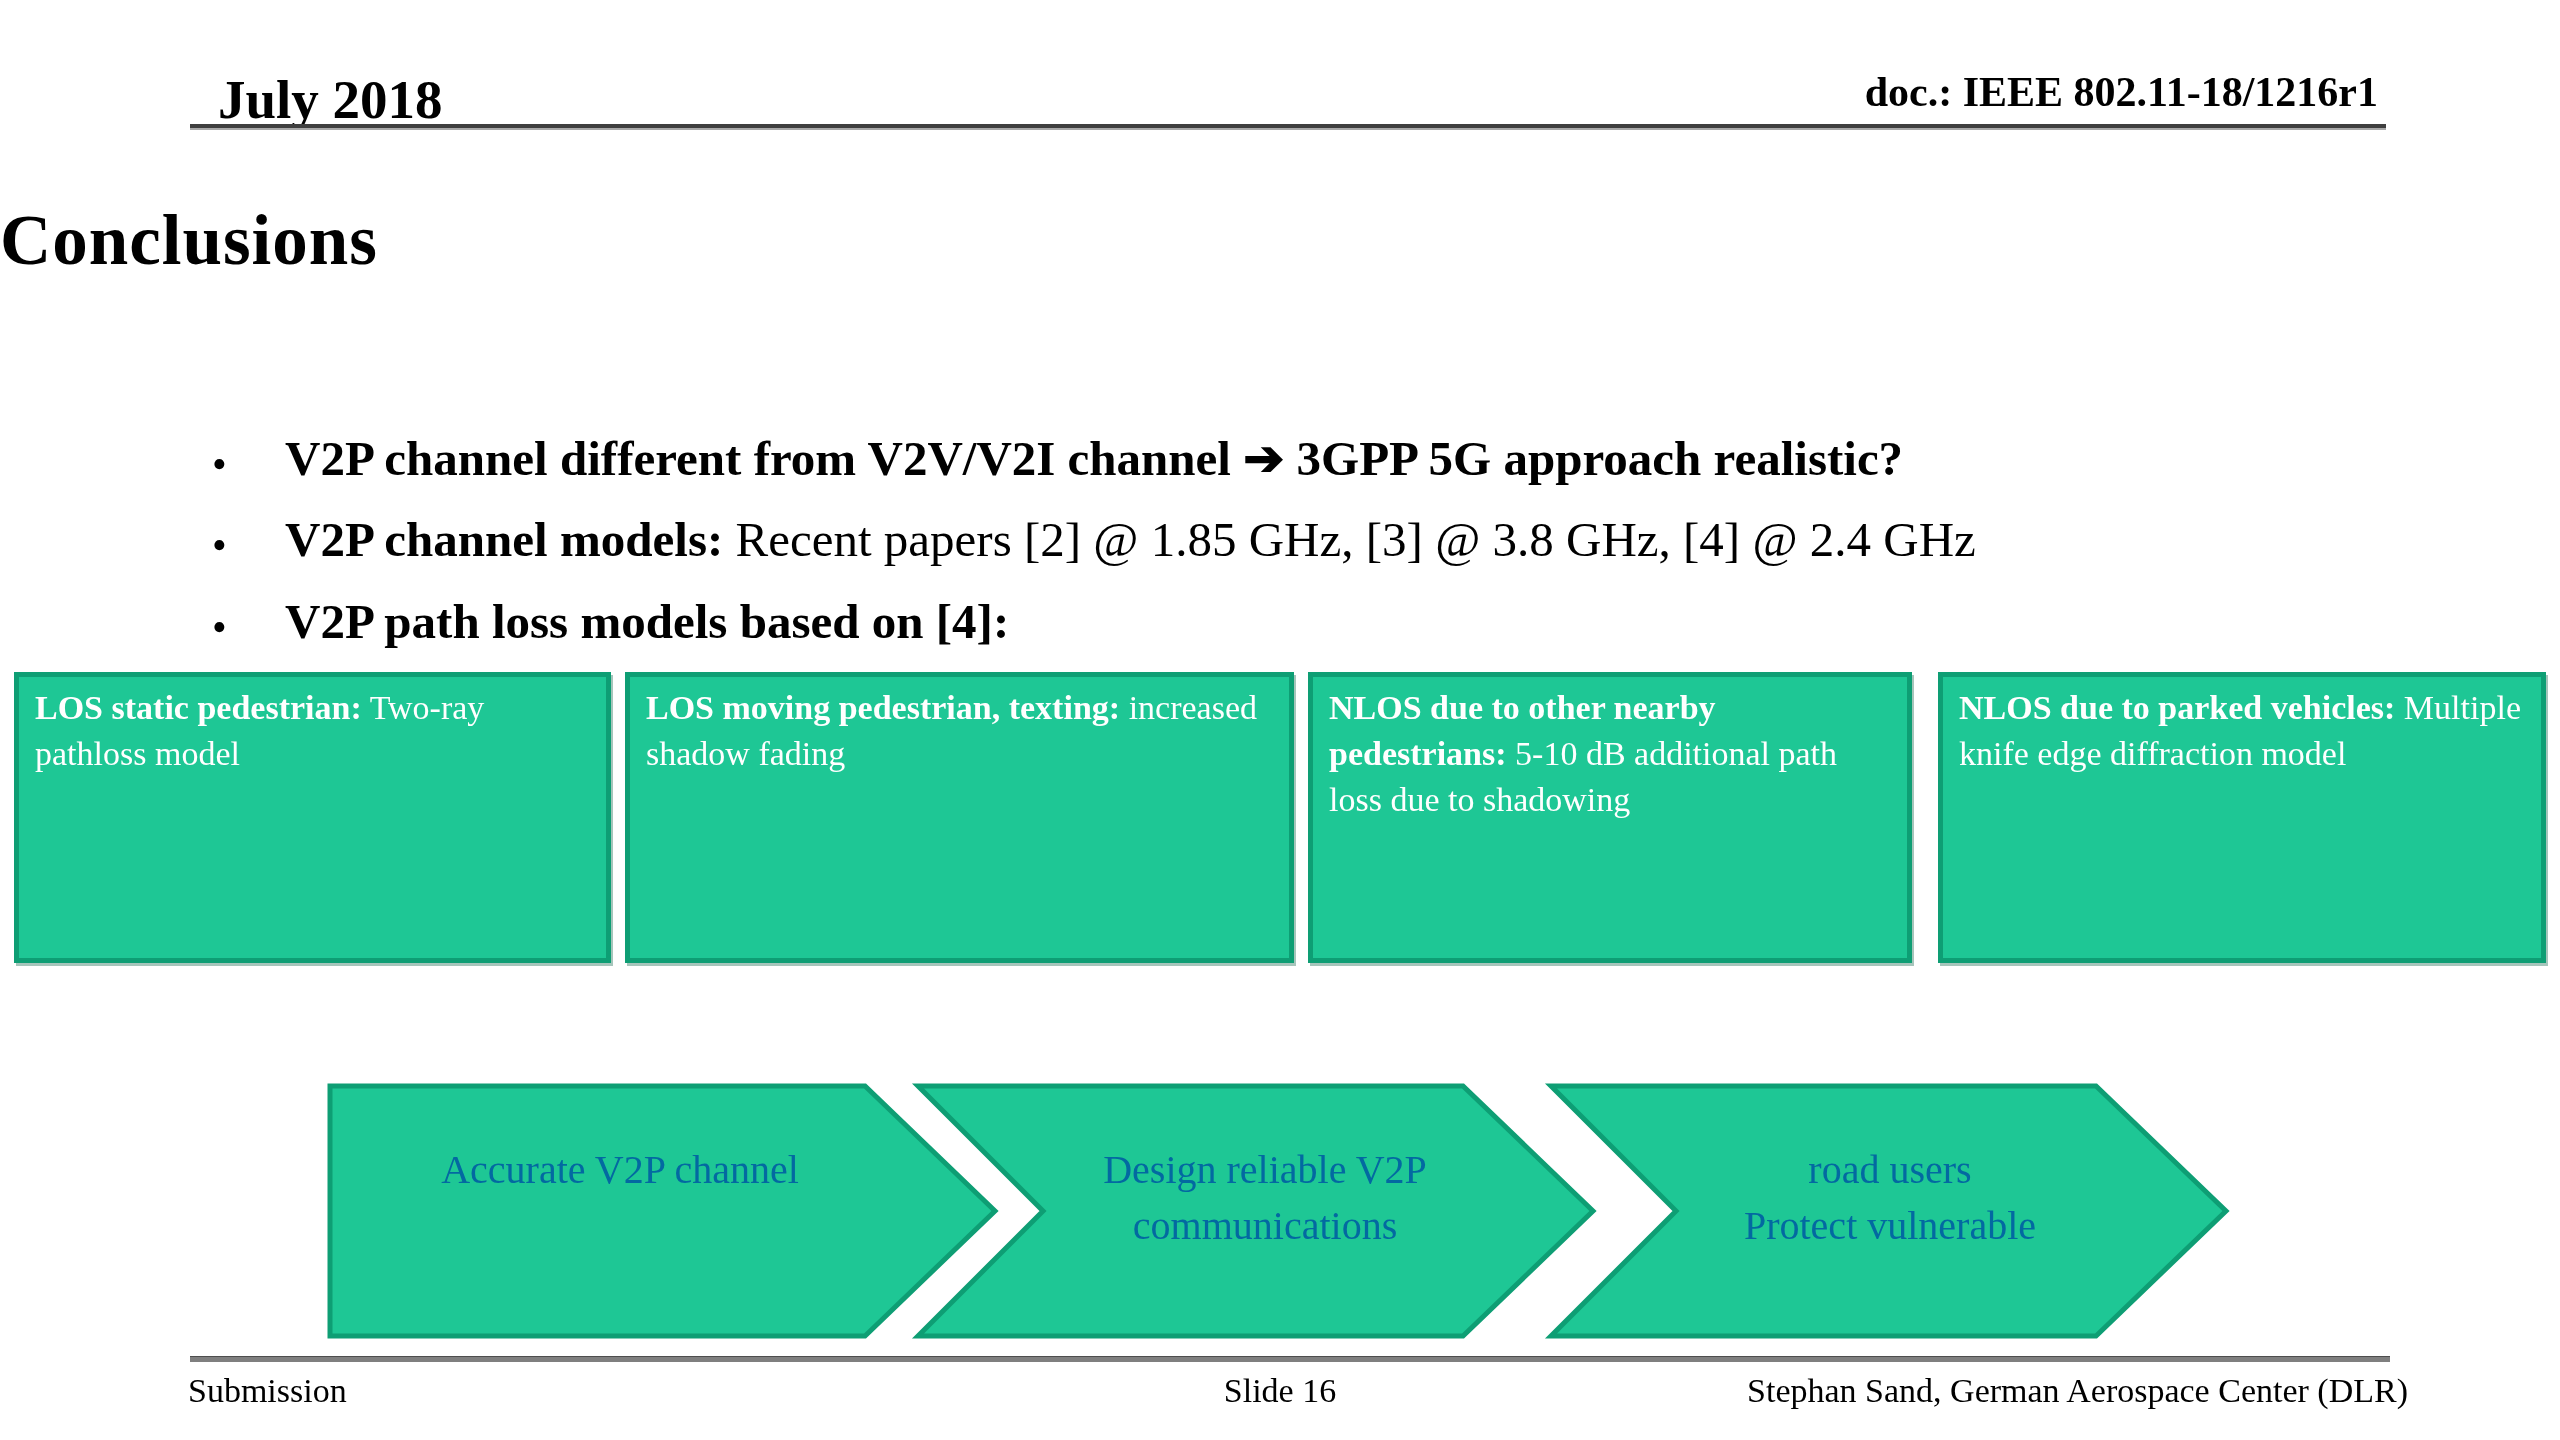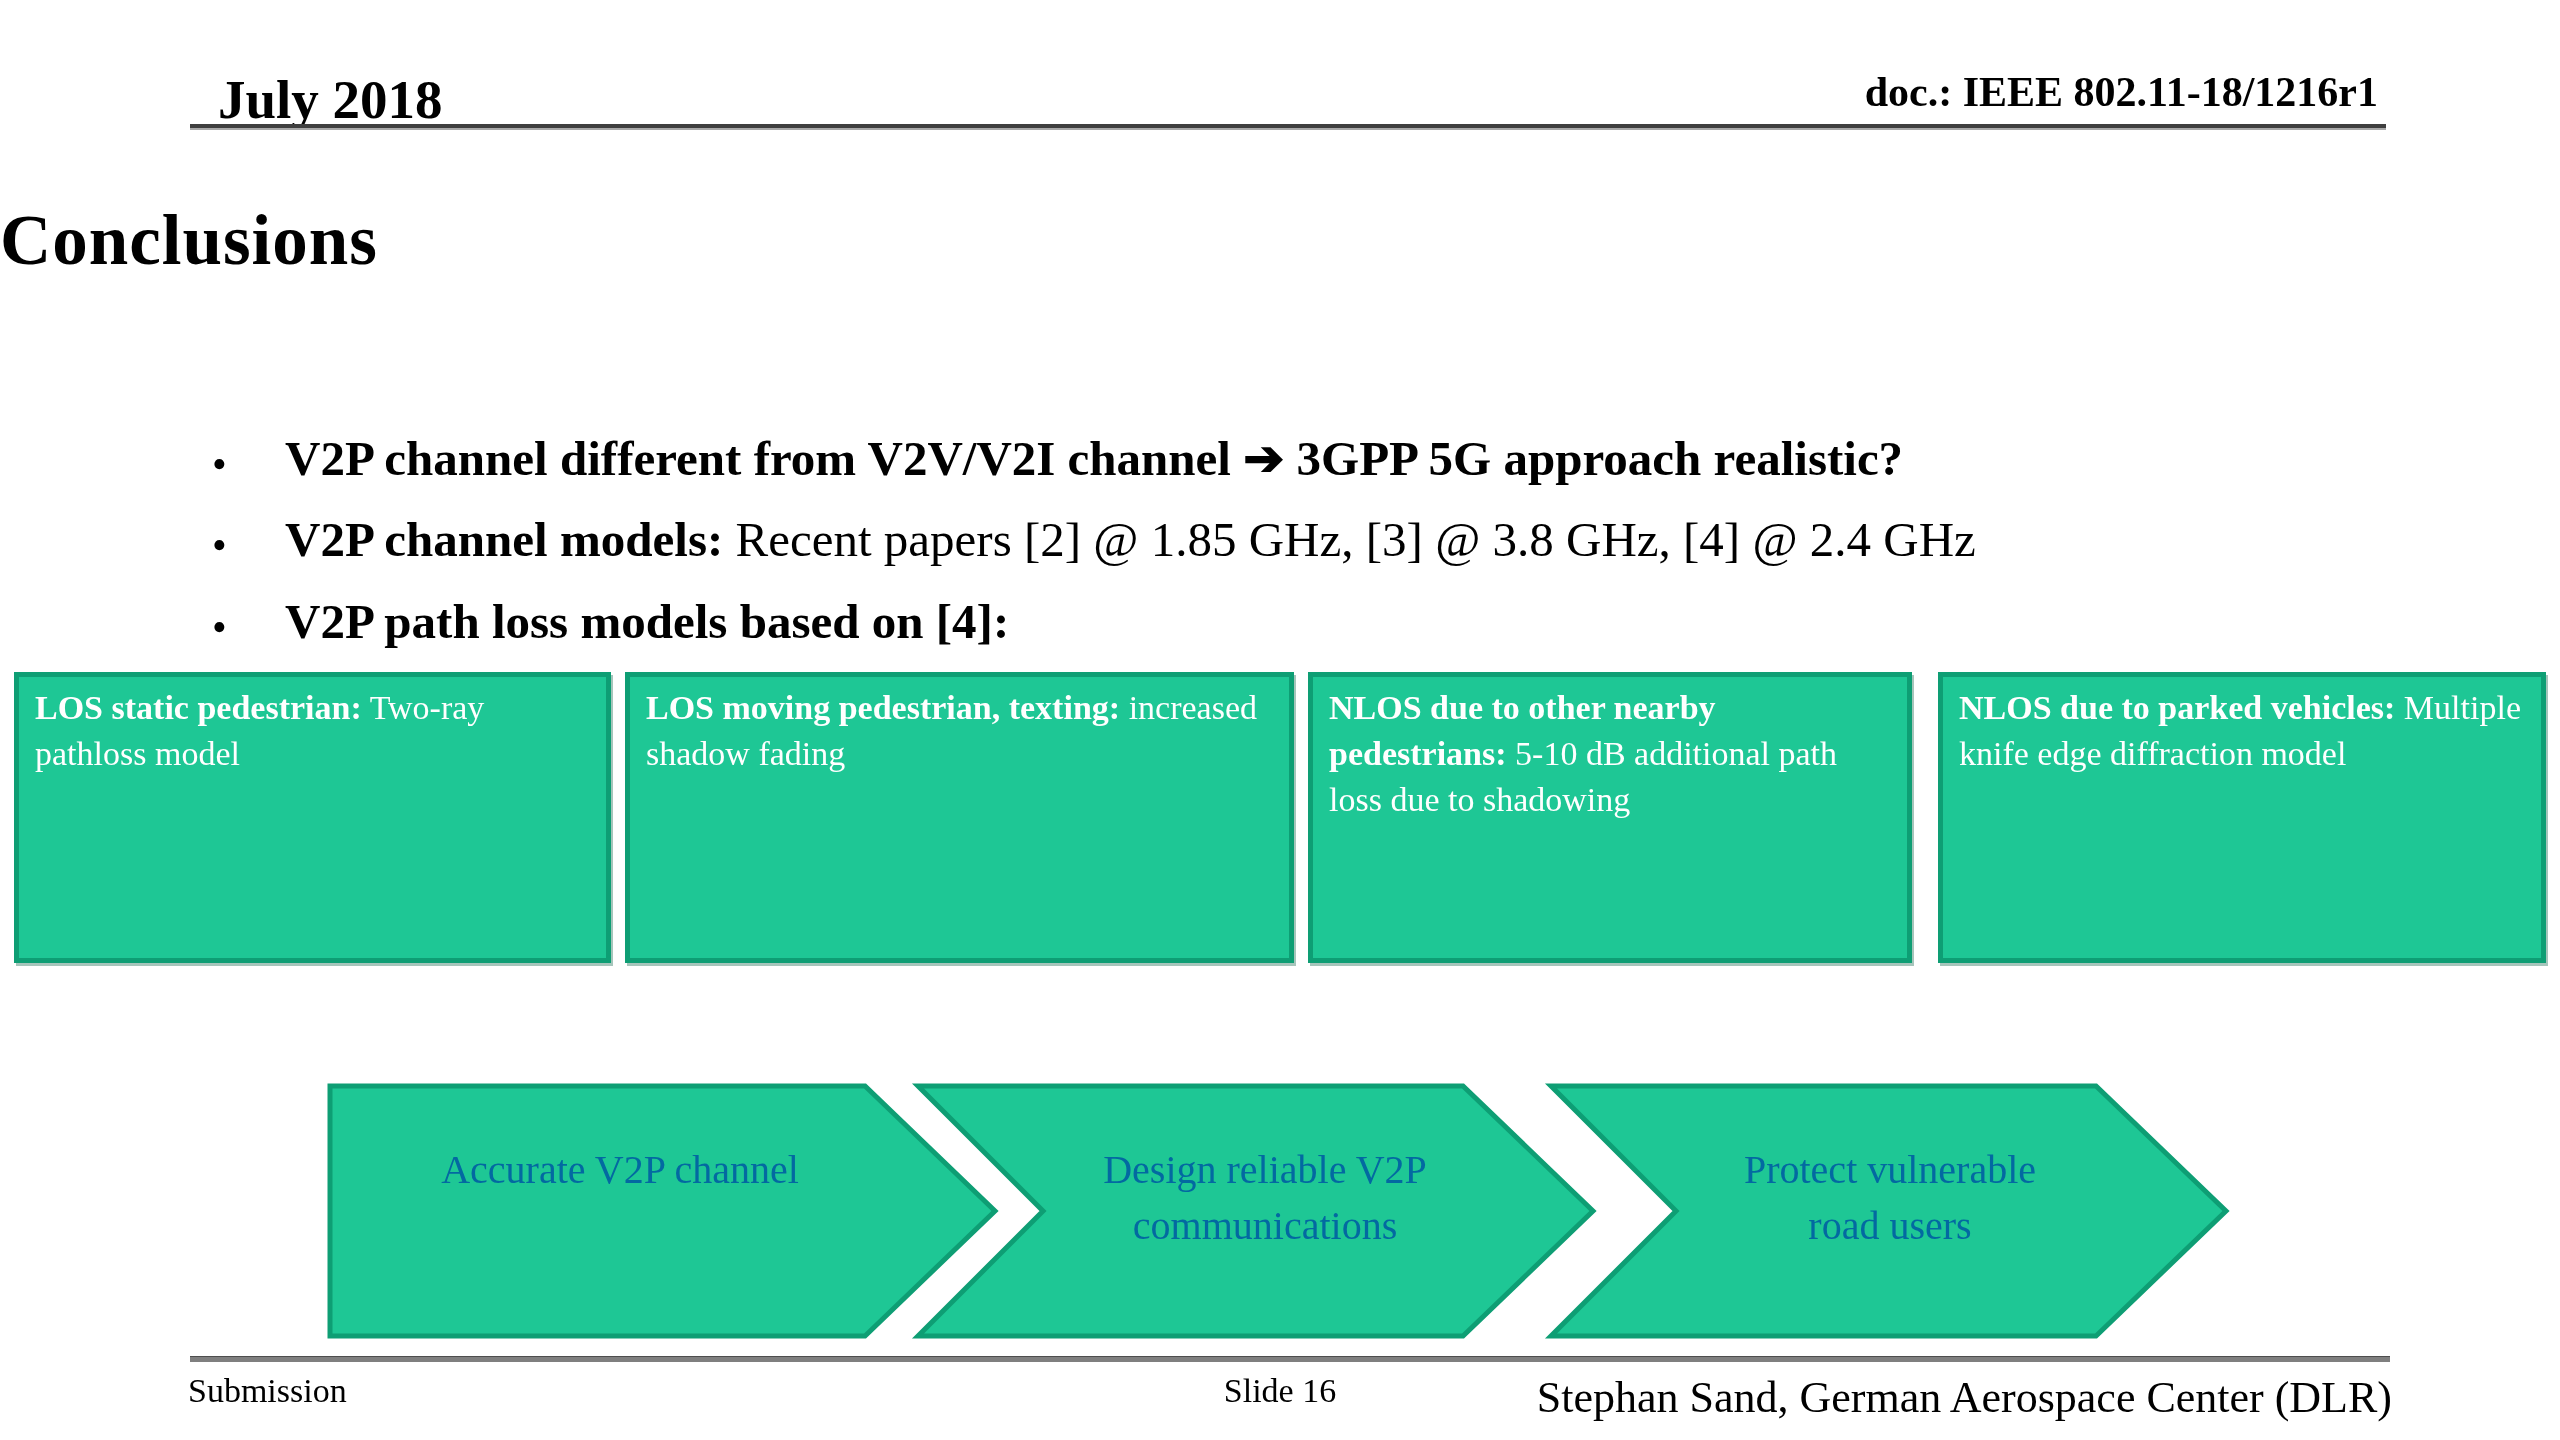--- a/index.html
+++ b/index.html
@@ -62,21 +62,21 @@
   }
   .al1 { left:360px; } .al2 { left:1005px; } .al3 { left:1630px; }
 
   
   .footer-rule {
     position:absolute; left:190px; top:1356px; width:2200px; height:5px;
     background:#7f7f7f; border-top:1px solid #4d4d4d;
   }
   .ftr-left  { position:absolute; left:188px;  top:1372px; font-size:34px; }
   .ftr-center{ position:absolute; left:0; right:0; top:1372px; text-align:center; font-size:34px; }
-  .ftr-right { position:absolute; right:168px; top:1372px; font-size:44px; white-space:nowrap; }
+  .ftr-right { position:absolute; right:152px; top:1372px; font-size:34px; white-space:nowrap; }
 </style>
 </head>
 <body>
 
 <div class="slide">
 
   <span class="hdr-date">July 2018</span>
   <span class="hdr-doc">doc.: IEEE 802.11-18/1216r1</span>
   <div class="header-rule"></div>
 
@@ -111,22 +111,22 @@
     <polygon stroke-width="5" points="1231,6 1776,6 1906,131 1776,256 1231,256 1356,131" fill="#1ec795" stroke="#0e9e74"></polygon>
   </svg>
   <div class="arrow-label al1">
     <div>Accurate V2P channel</div>
   </div>
   <div class="arrow-label al2">
     <div>Design reliable V2P</div>
     <div>communications</div>
   </div>
   <div class="arrow-label al3">
+    <div>road users</div>
     <div>Protect vulnerable</div>
-    <div>road users</div>
   </div>
 
   <div class="footer-rule"></div>
   <span class="ftr-left">Submission</span>
   <span class="ftr-center">Slide 16</span>
   <span class="ftr-right">Stephan Sand, German Aerospace Center (DLR)</span>
 
 </div>
 
 </body></html>

